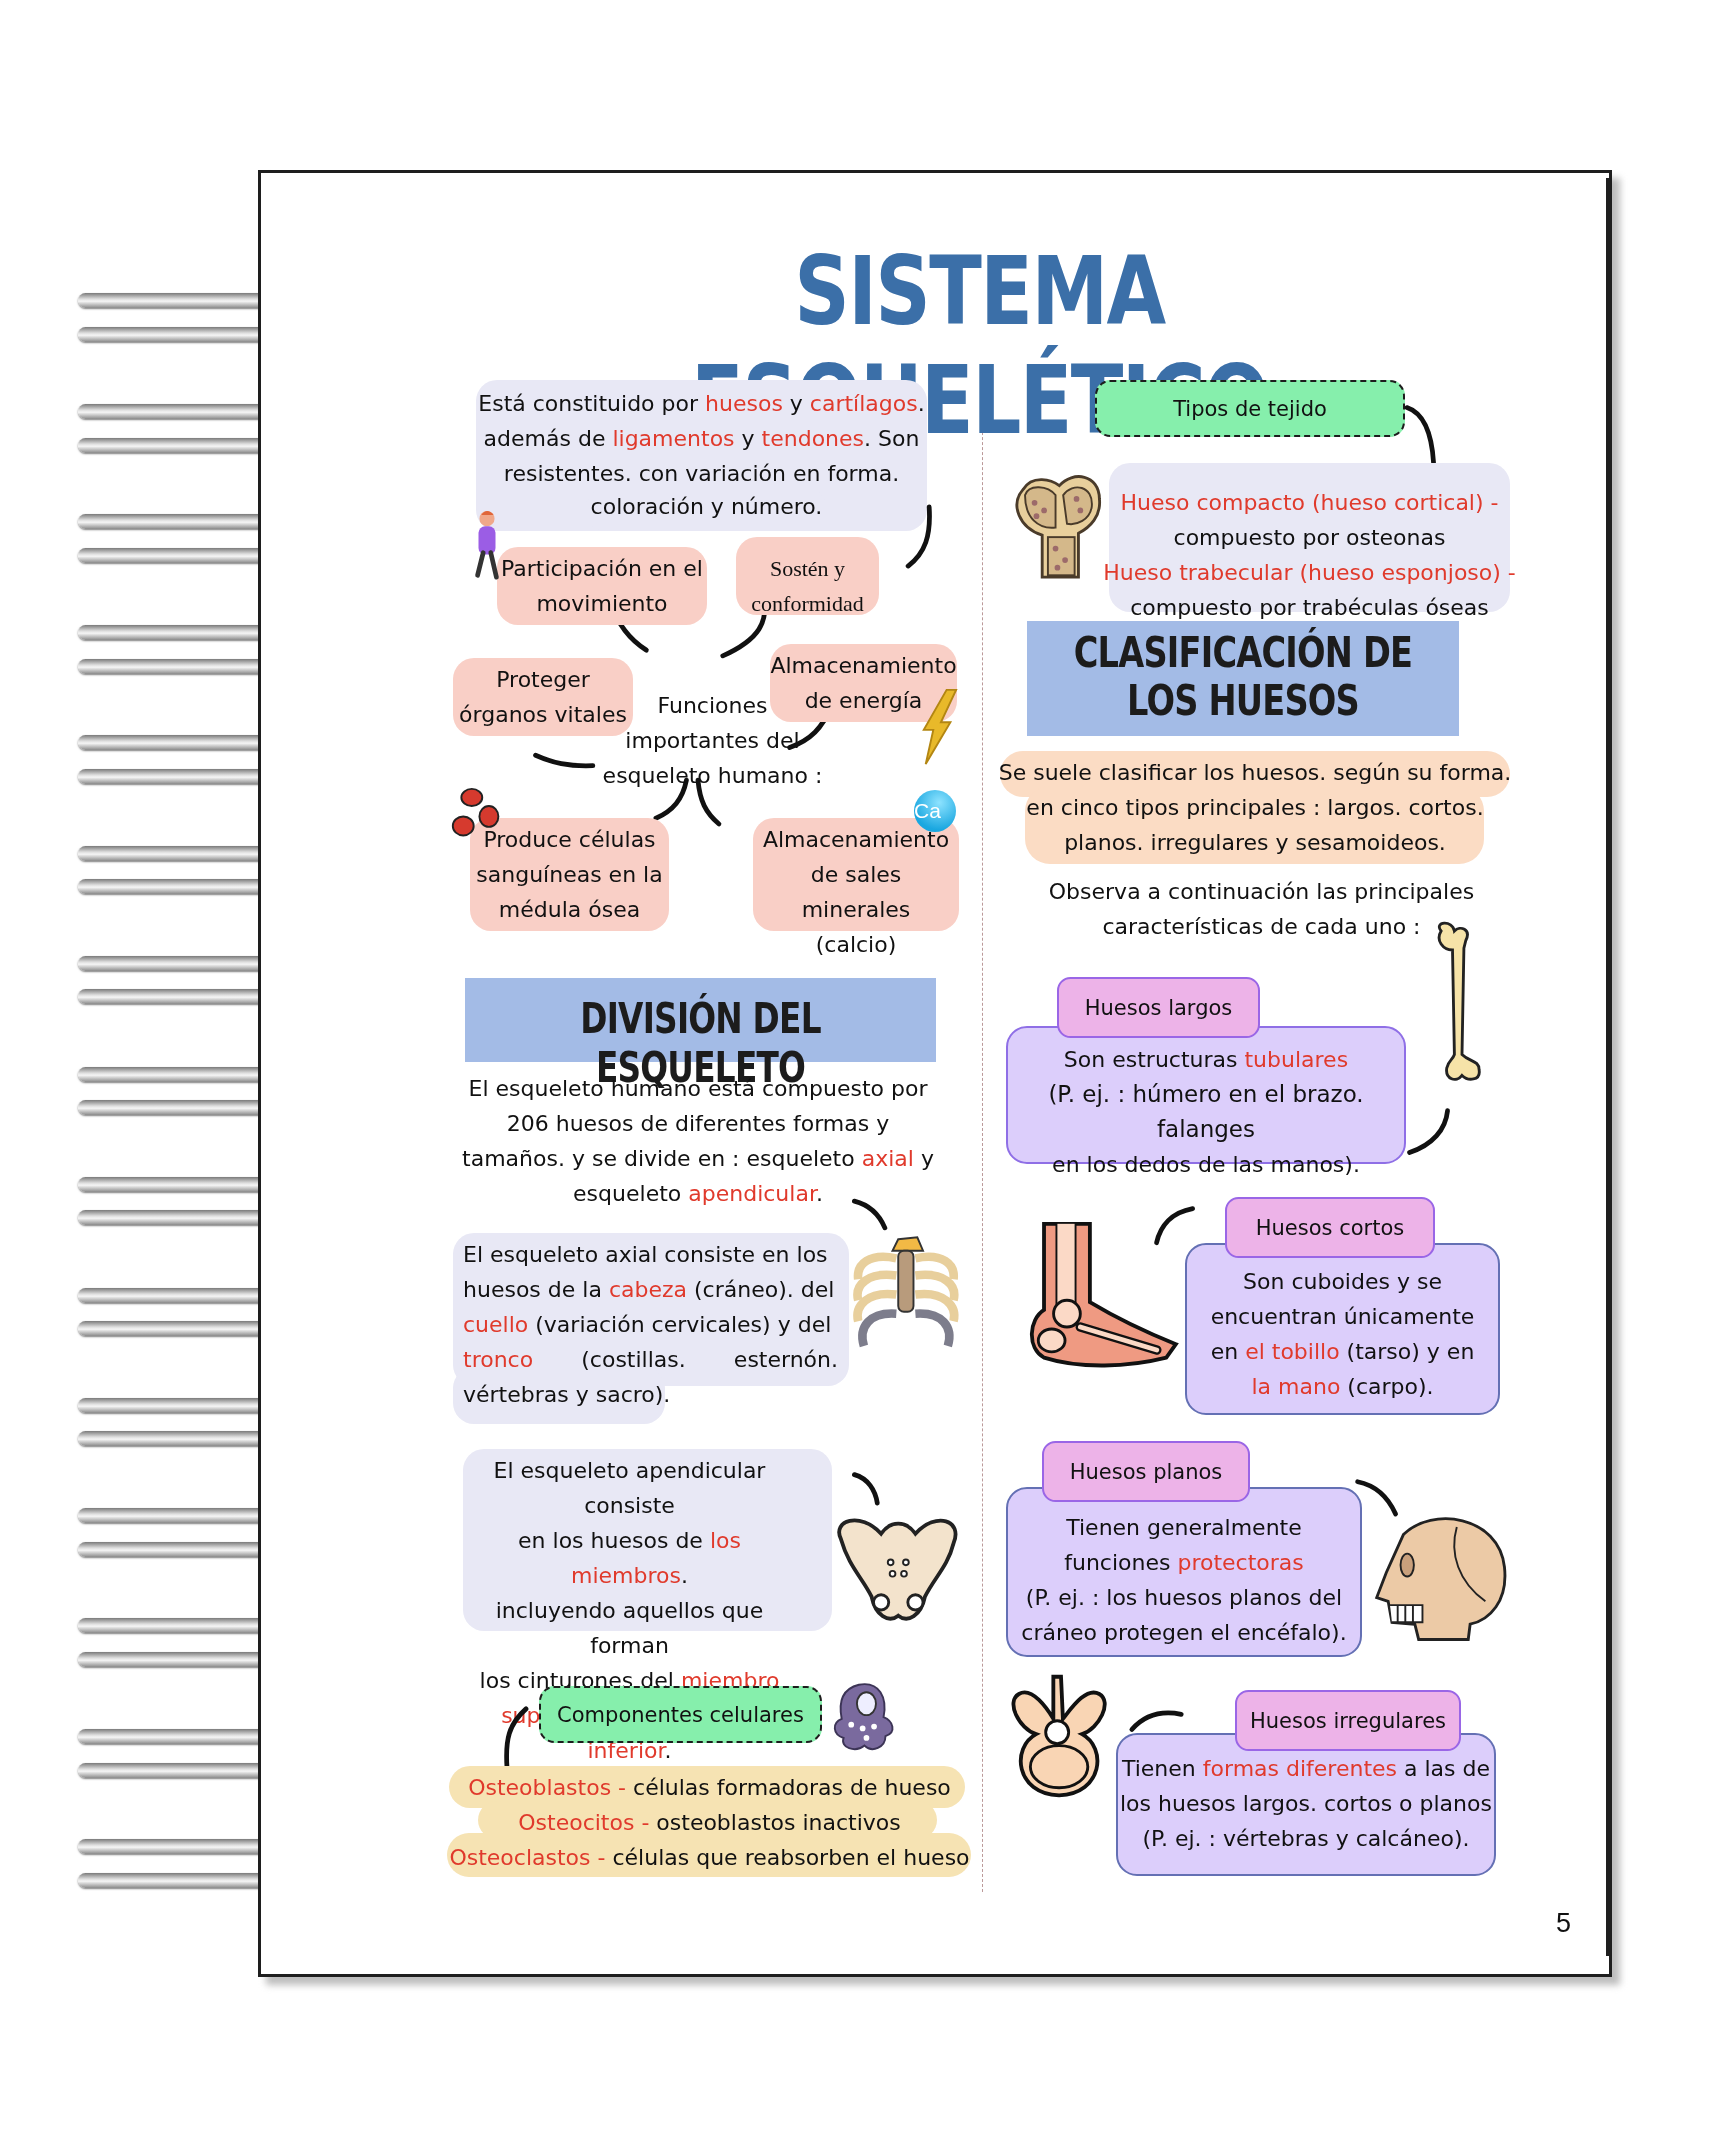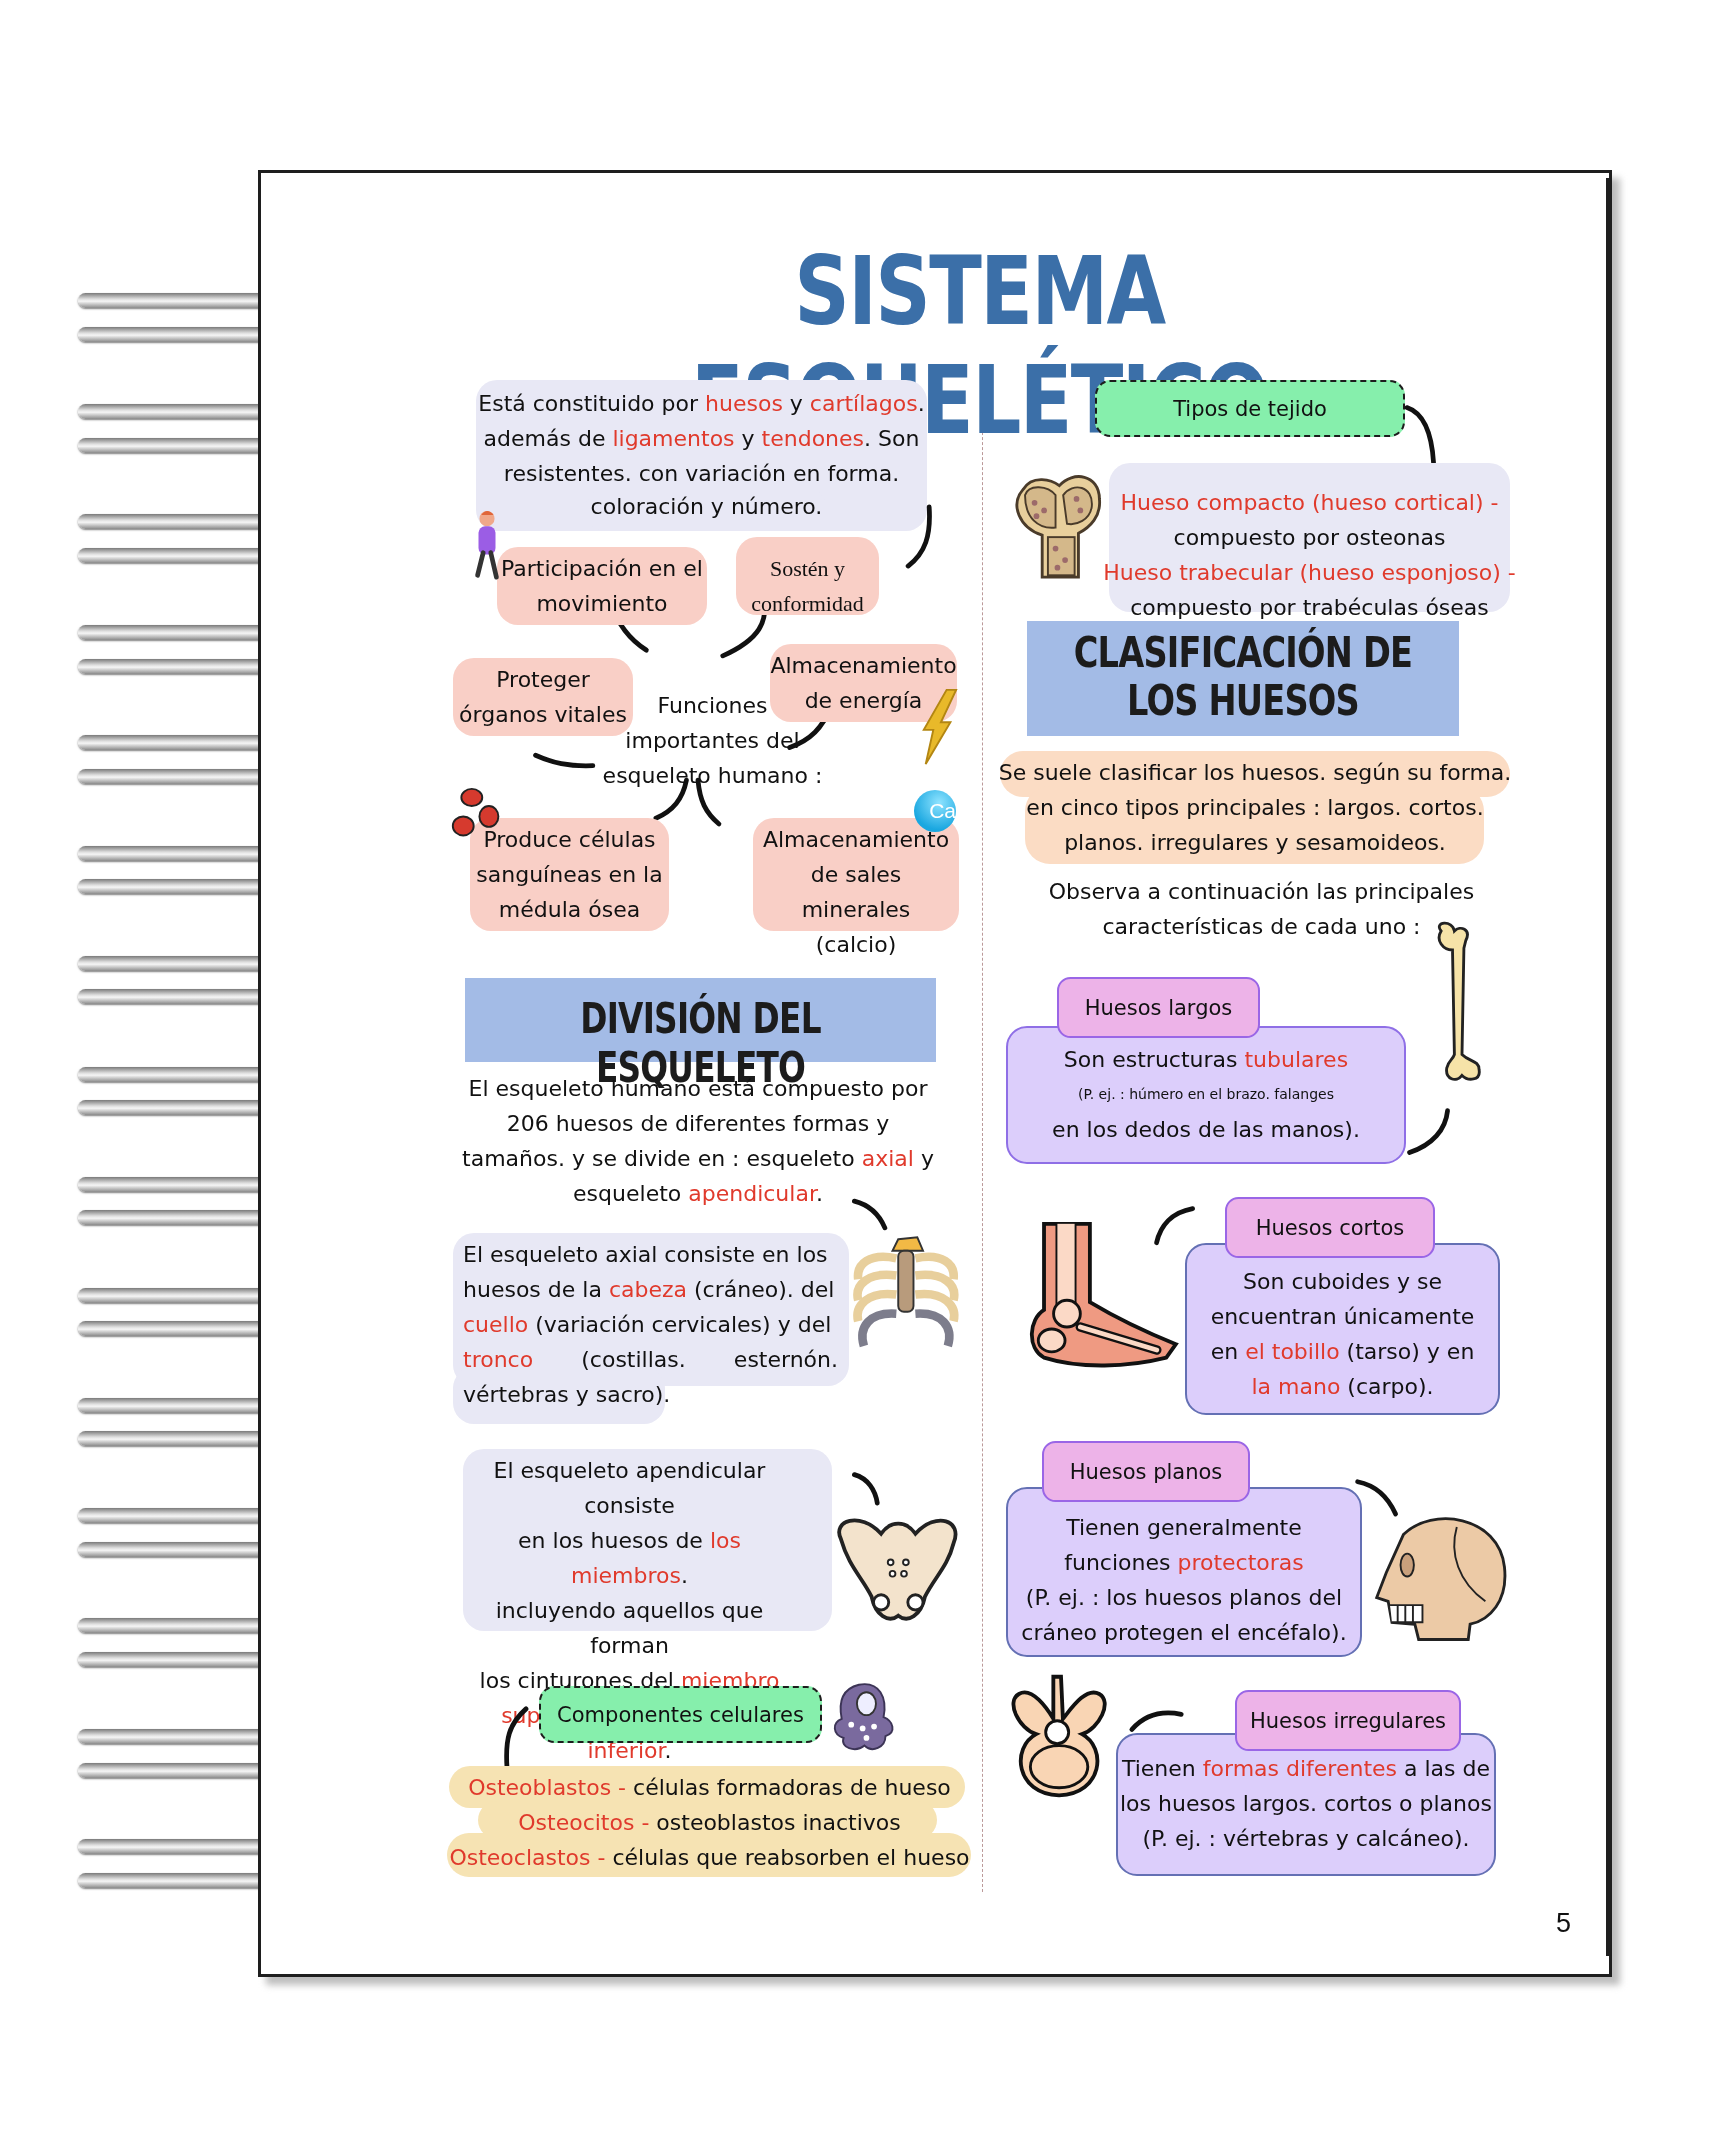--- a/index.html
+++ b/index.html
@@ -172,21 +172,21 @@
   <ellipse cx="24" cy="12" rx="11" ry="9" fill="#d63a2e" stroke="#222" stroke-width="2"></ellipse>
   <ellipse cx="42" cy="32" rx="10" ry="11" fill="#d63a2e" stroke="#222" stroke-width="2"></ellipse>
   <ellipse cx="15" cy="42" rx="11" ry="10" fill="#d63a2e" stroke="#222" stroke-width="2"></ellipse>
 </svg>
 
 <div class="abs bubble-pink hand center" style="left:753px; top:818px; width:206px; height:113px; padding-top:3.8px;">
   <div>Almacenamiento</div>
   <div>de sales minerales</div>
   <div>(calcio)</div>
 </div>
-<div class="abs" style="left:914px; top:790px; width:42px; height:42px; border-radius:50%; background:radial-gradient(circle at 60% 30%, #8ee3ff, #1aa7e0 70%); color:#fff; font-family:'Liberation Sans',sans-serif; font-size:21px; display:flex; align-items:center; justify-content:flex-end;">
+<div class="abs" style="left:914px; top:790px; width:42px; height:42px; border-radius:50%; background:radial-gradient(circle at 60% 30%, #8ee3ff, #1aa7e0 70%); color:#fff; font-family:'Liberation Sans',sans-serif; font-size:21px; display:flex; align-items:center; justify-content:flex-start;">
   <span>Ca</span>
 </div>
 
 <div class="abs heading-box" style="left:465px; top:978px; width:471px; height:84px;"></div>
 <div class="abs heading-text center" style="left:465px; top:994px; width:471px; font-size:42px; transform:scaleX(0.78); transform-origin:center;">DIVISIÓN DEL ESQUELETO</div>
 
 <div class="abs hand center" style="left:459px; top:1071px; width:478px;">
   <div>El esqueleto humano está compuesto por</div>
   <div>206 huesos de diferentes formas y</div>
   <div><span>tamaños. y se divide en : esqueleto </span><span class="red">axial</span><span> y</span></div>
@@ -321,21 +321,21 @@
 <svg class="abs" style="left:1396px; top:1105px; width:67px; height:57px;" viewBox="0 0 70 60" width="67" height="57">
   <path class="conn" d="M54 6 C 52 26, 38 42, 14 50"></path>
 </svg>
 
 <div class="abs card" style="left:1006px; top:1026px; width:400px; height:138px;"></div>
 <div class="abs tab" style="left:1057px; top:977px; width:203px; height:61px;">
   <span>Huesos largos</span>
 </div>
 <div class="abs hand center" style="left:1006px; top:1042px; width:400px;">
   <div><span>Son estructuras </span><span class="red">tubulares</span></div>
-  <div style="font-size:14px;">(P. ej. : húmero en el brazo. falanges</div>
+  <div style="font-size:23px;">(P. ej. : húmero en el brazo. falanges</div>
   <div>en los dedos de las manos).</div>
 </div>
 
 <svg class="abs" style="left:1023px; top:1214px; width:172px; height:163px;" viewBox="0 0 180 170" width="172" height="163">
   <path d="M22 10 L22 100 C 6 110, 4 140, 22 150 C 60 162, 110 160, 150 150 L160 136 C 120 120, 90 104, 70 92 L70 10 Z" fill="#ef9a82" stroke="#111" stroke-width="4"></path>
   <path d="M36 10 L36 96 M54 10 L54 96" stroke="#111" stroke-width="4"></path>
   <rect x="36" y="10" width="18" height="86" fill="#fbd9c6"></rect>
   <circle cx="46" cy="104" r="14" fill="#fbd9c6" stroke="#111" stroke-width="3"></circle>
   <ellipse cx="30" cy="132" rx="14" ry="12" fill="#fbd9c6" stroke="#111" stroke-width="3"></ellipse>
   <path d="M60 118 L140 142" stroke="#111" stroke-width="10" stroke-linecap="round"></path>

